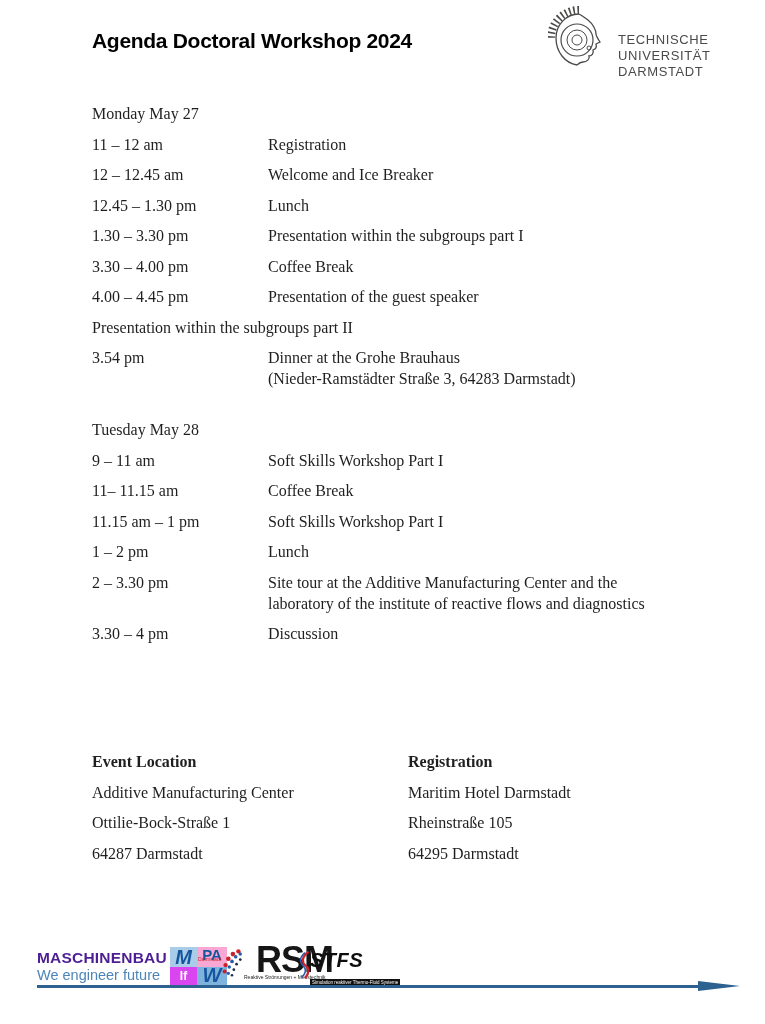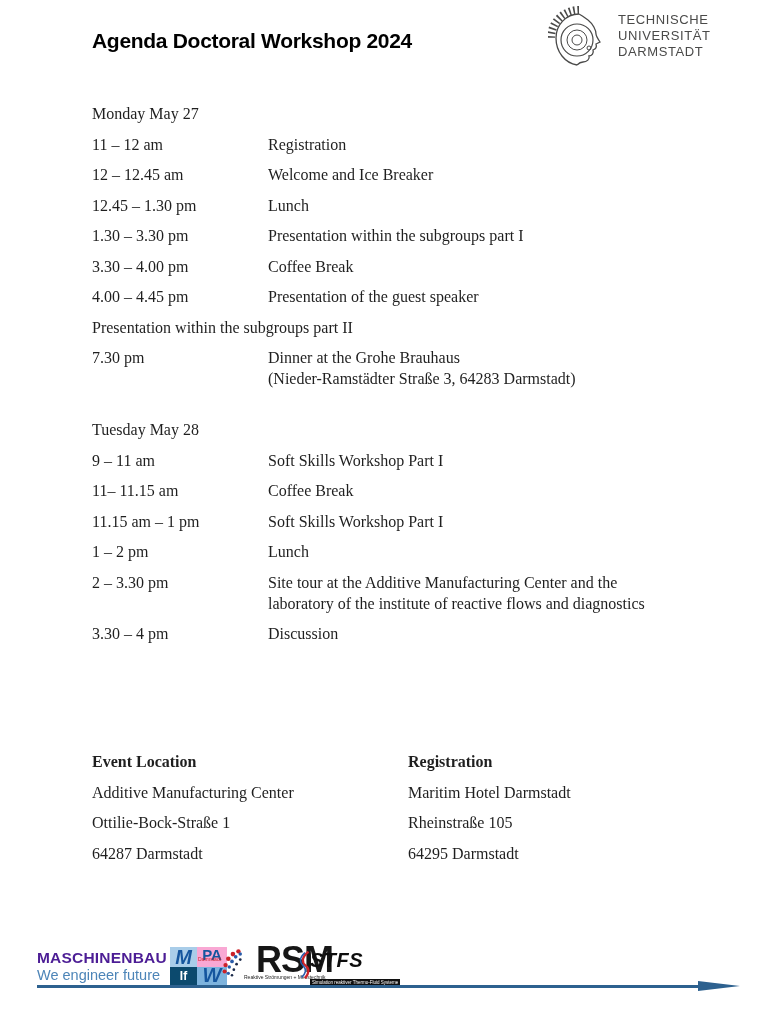--- a/index.html
+++ b/index.html
@@ -8,21 +8,21 @@
     background:#ffffff; overflow:hidden;
     font-family:"Liberation Serif", serif; color:#1f1f1f;
   }
 
   
   .doc-title {
     position:absolute; left:92px; top:29px;
     font-family:"Liberation Sans", sans-serif;
     font-size:21px; font-weight:700; letter-spacing:-0.3px; color:#000;
   }
-  .tu-logo { position:absolute; left:548px; top:4px; display:flex; align-items:flex-start; }
+  .tu-logo { position:absolute; left:548px; top:4px; display:flex; align-items:flex-end; }
   .tu-text {
     margin-left:8px; margin-top:8px;
     font-family:"Liberation Sans", sans-serif;
     font-size:13px; line-height:16px; letter-spacing:0.6px; color:#4a4a49;
   }
 
   
   .content { position:absolute; left:92px; top:103px; width:610px; font-size:16px; line-height:21px; }
   .day-heading { font-weight:400; margin:0 0 9.5px 0; }
   .srow { display:flex; margin-bottom:9.5px; }
@@ -41,21 +41,21 @@
   .mb { position:absolute; left:37px; top:11px; }
   .mb-name { font-size:15.5px; font-weight:700; letter-spacing:0.2px; color:#4c1d95; line-height:18px; }
   .mb-tag  { font-size:14.5px; font-weight:400; color:#4d85b8; line-height:16px; }
 
   .mpa { position:absolute; left:170px; top:9px; width:57px; height:38px;
          display:grid; grid-template-columns:27px 30px; grid-template-rows:20px 18px; }
   .mpa div { overflow:hidden; text-align:center; }
   .mpa-tl { background:#a9cde9; color:#15569e; font-style:italic; font-weight:700; font-size:20px; line-height:20px; }
   .mpa-tr { background:#f9a8d4; color:#15569e; font-weight:700; font-size:15px; line-height:15px; position:relative; }
   .mpa-city { position:absolute; left:1px; bottom:0; font-size:5px; font-weight:400; color:#cc2229; letter-spacing:0; }
-  .mpa-bl { background:#0c4a6e; color:#ffffff; font-weight:700; font-size:12px; line-height:18px; }
+  .mpa-bl { background:#d946ef; color:#ffffff; font-weight:700; font-size:12px; line-height:18px; }
   .mpa-br { background:#7db3dd; color:#15569e; font-style:italic; font-weight:700; font-size:20px; line-height:17px; }
 
   .rsm { position:absolute; left:221px; top:9px; display:flex; align-items:flex-start; }
   .rsm-main { margin-left:1px; }
   .rsm-name { font-weight:700; font-size:36px; line-height:26px; letter-spacing:-1px; color:#161616;margin-left:12px; }
   .rsm-sub { font-size:5px; color:#222; margin-top:1px; white-space:nowrap; }
 
   .stfs { position:absolute; left:297px; top:12px; display:flex; align-items:flex-start; }
   .stfs-main { margin-left:-3px; margin-top:1px; }
   .stfs-name { font-style:italic; font-weight:900; font-size:20px; line-height:19px; color:#0d0d0d; letter-spacing:0.5px; }
@@ -120,21 +120,21 @@
         <div class="desc">Coffee Break</div>
       </div>
       <div class="srow">
         <div class="time">4.00 – 4.45 pm</div>
         <div class="desc">Presentation of the guest speaker</div>
       </div>
       <div class="srow">
         <div class="desc">Presentation within the subgroups part II</div>
       </div>
       <div class="srow">
-        <div class="time">7.30 pm</div>
+        <div class="time">3.54 pm</div>
         <div class="desc">
           <div>Dinner at the Grohe Brauhaus</div>
           <div>(Nieder-Ramstädter Straße 3, 64283 Darmstadt)</div>
         </div>
       </div>
     </div>
 
     <div class="tuesday">
       <div class="day-heading">Tuesday May 28</div>
 

